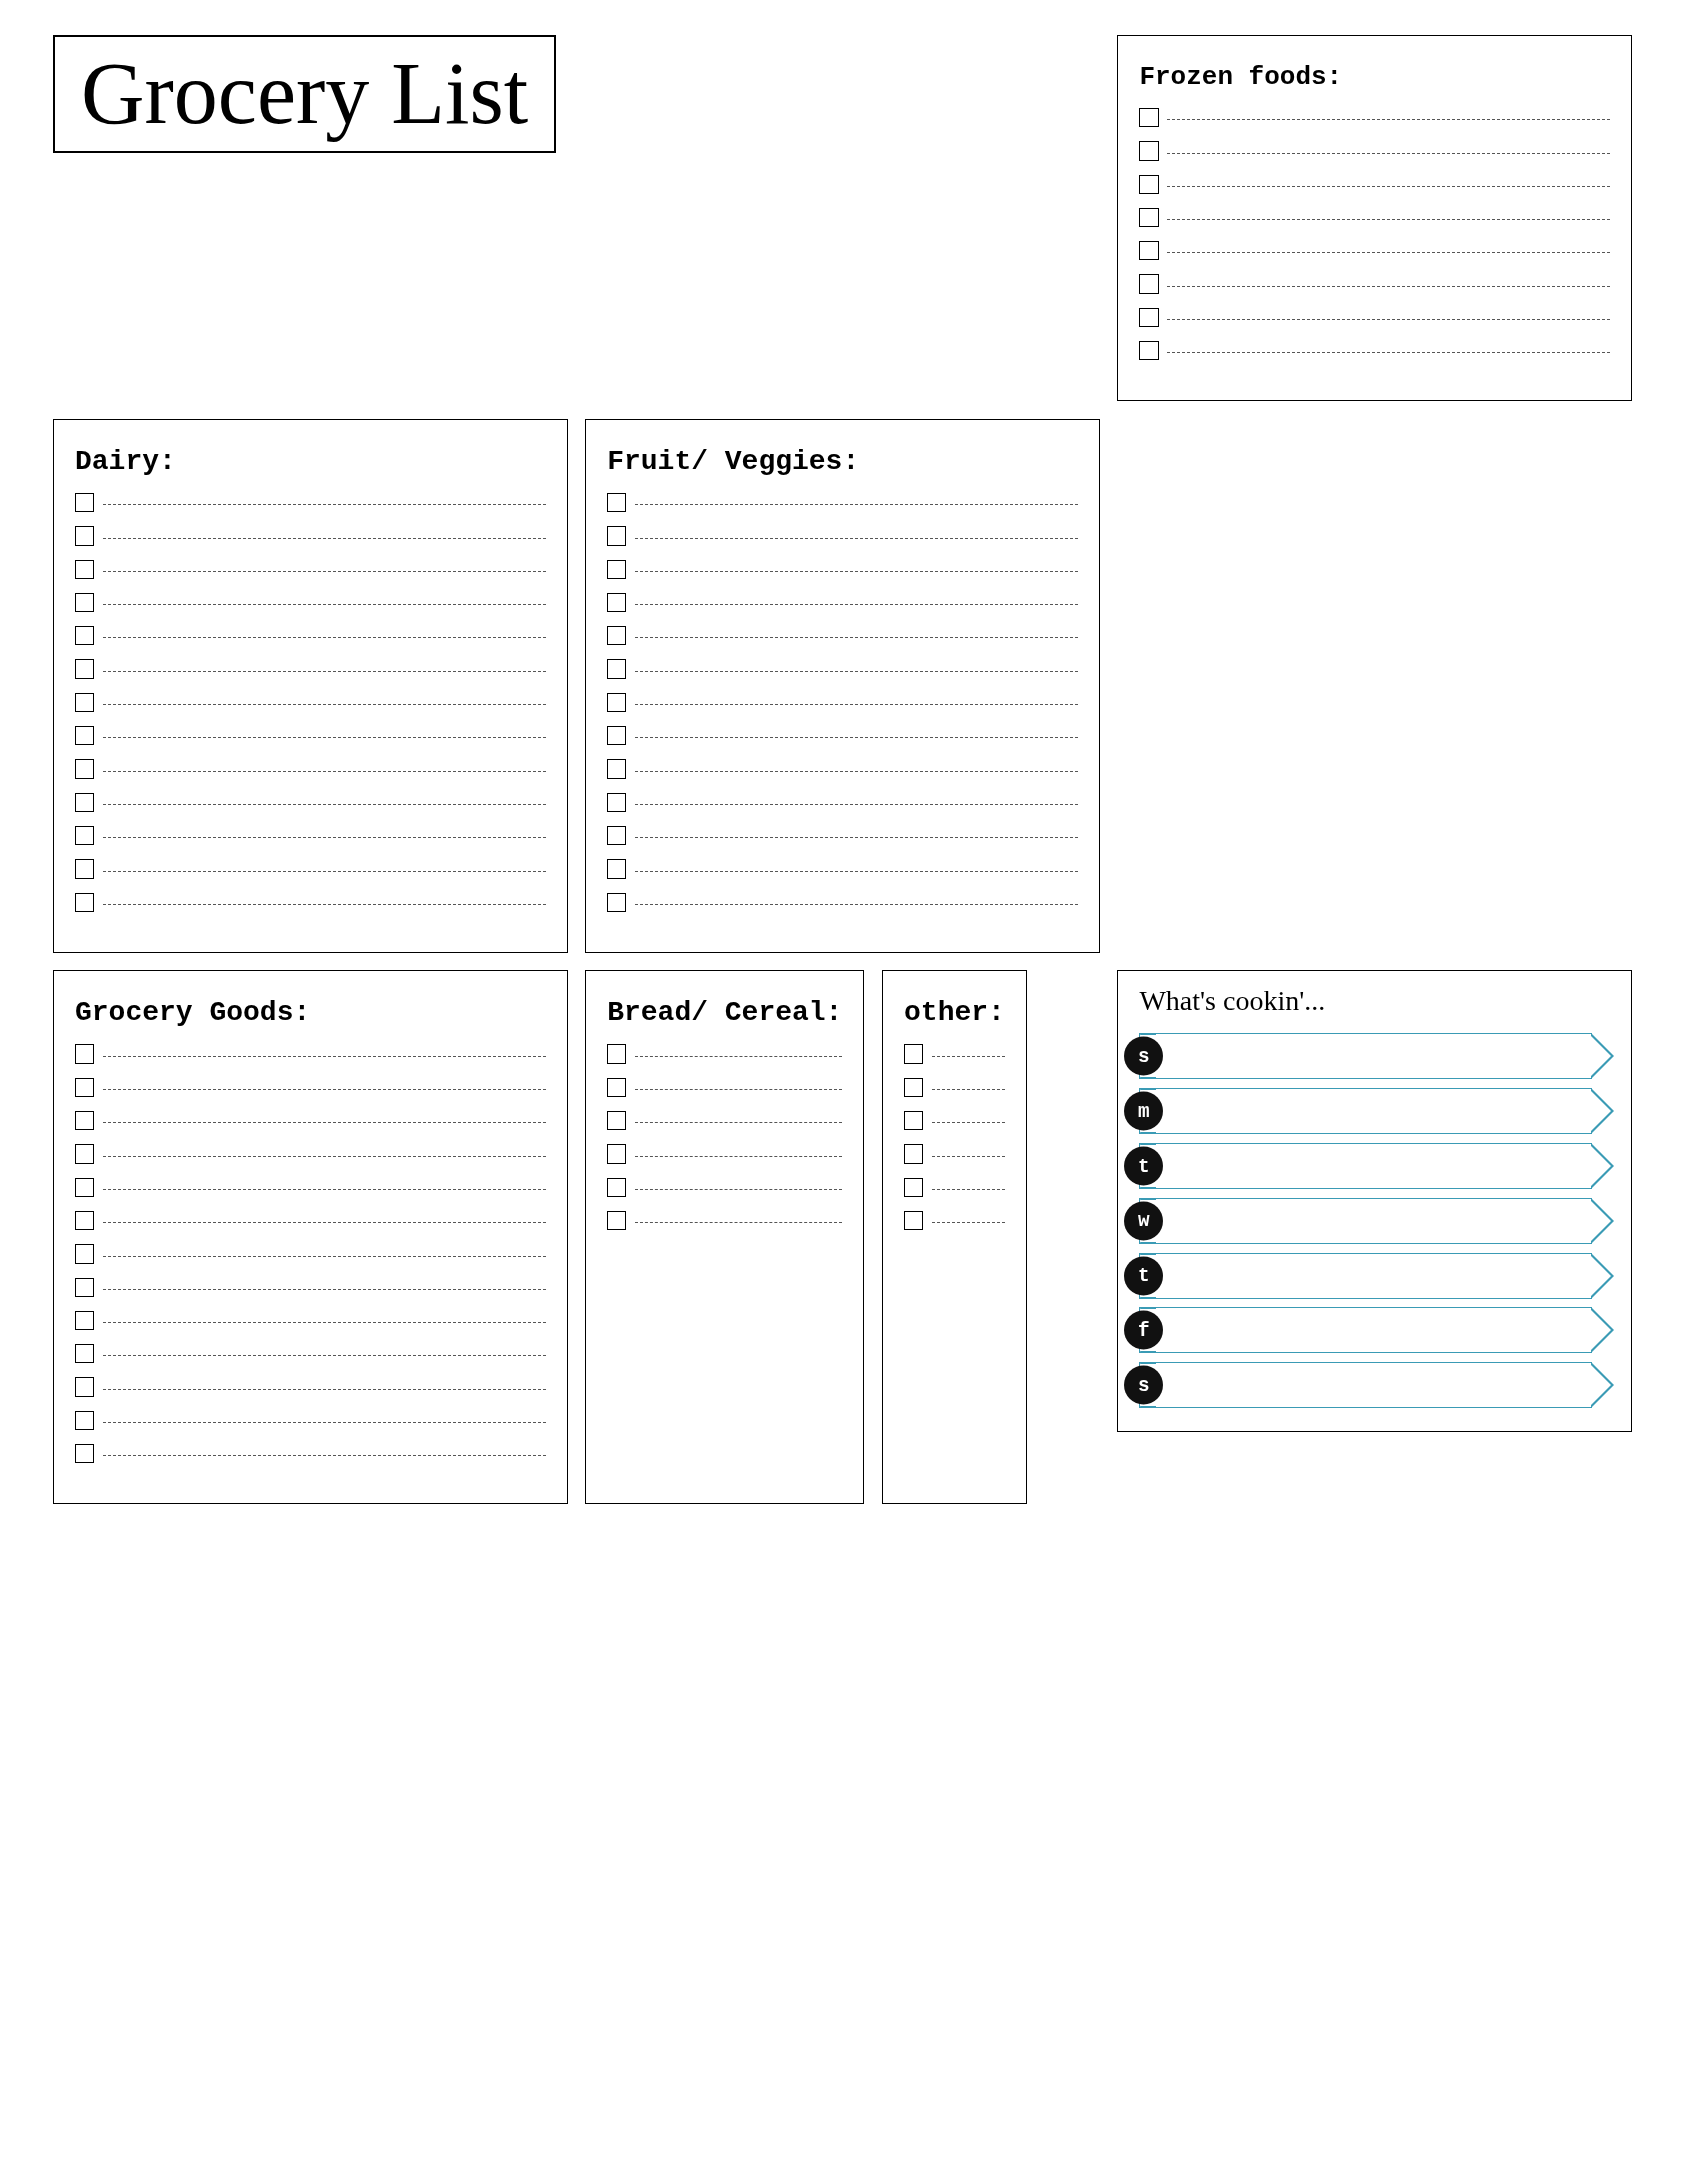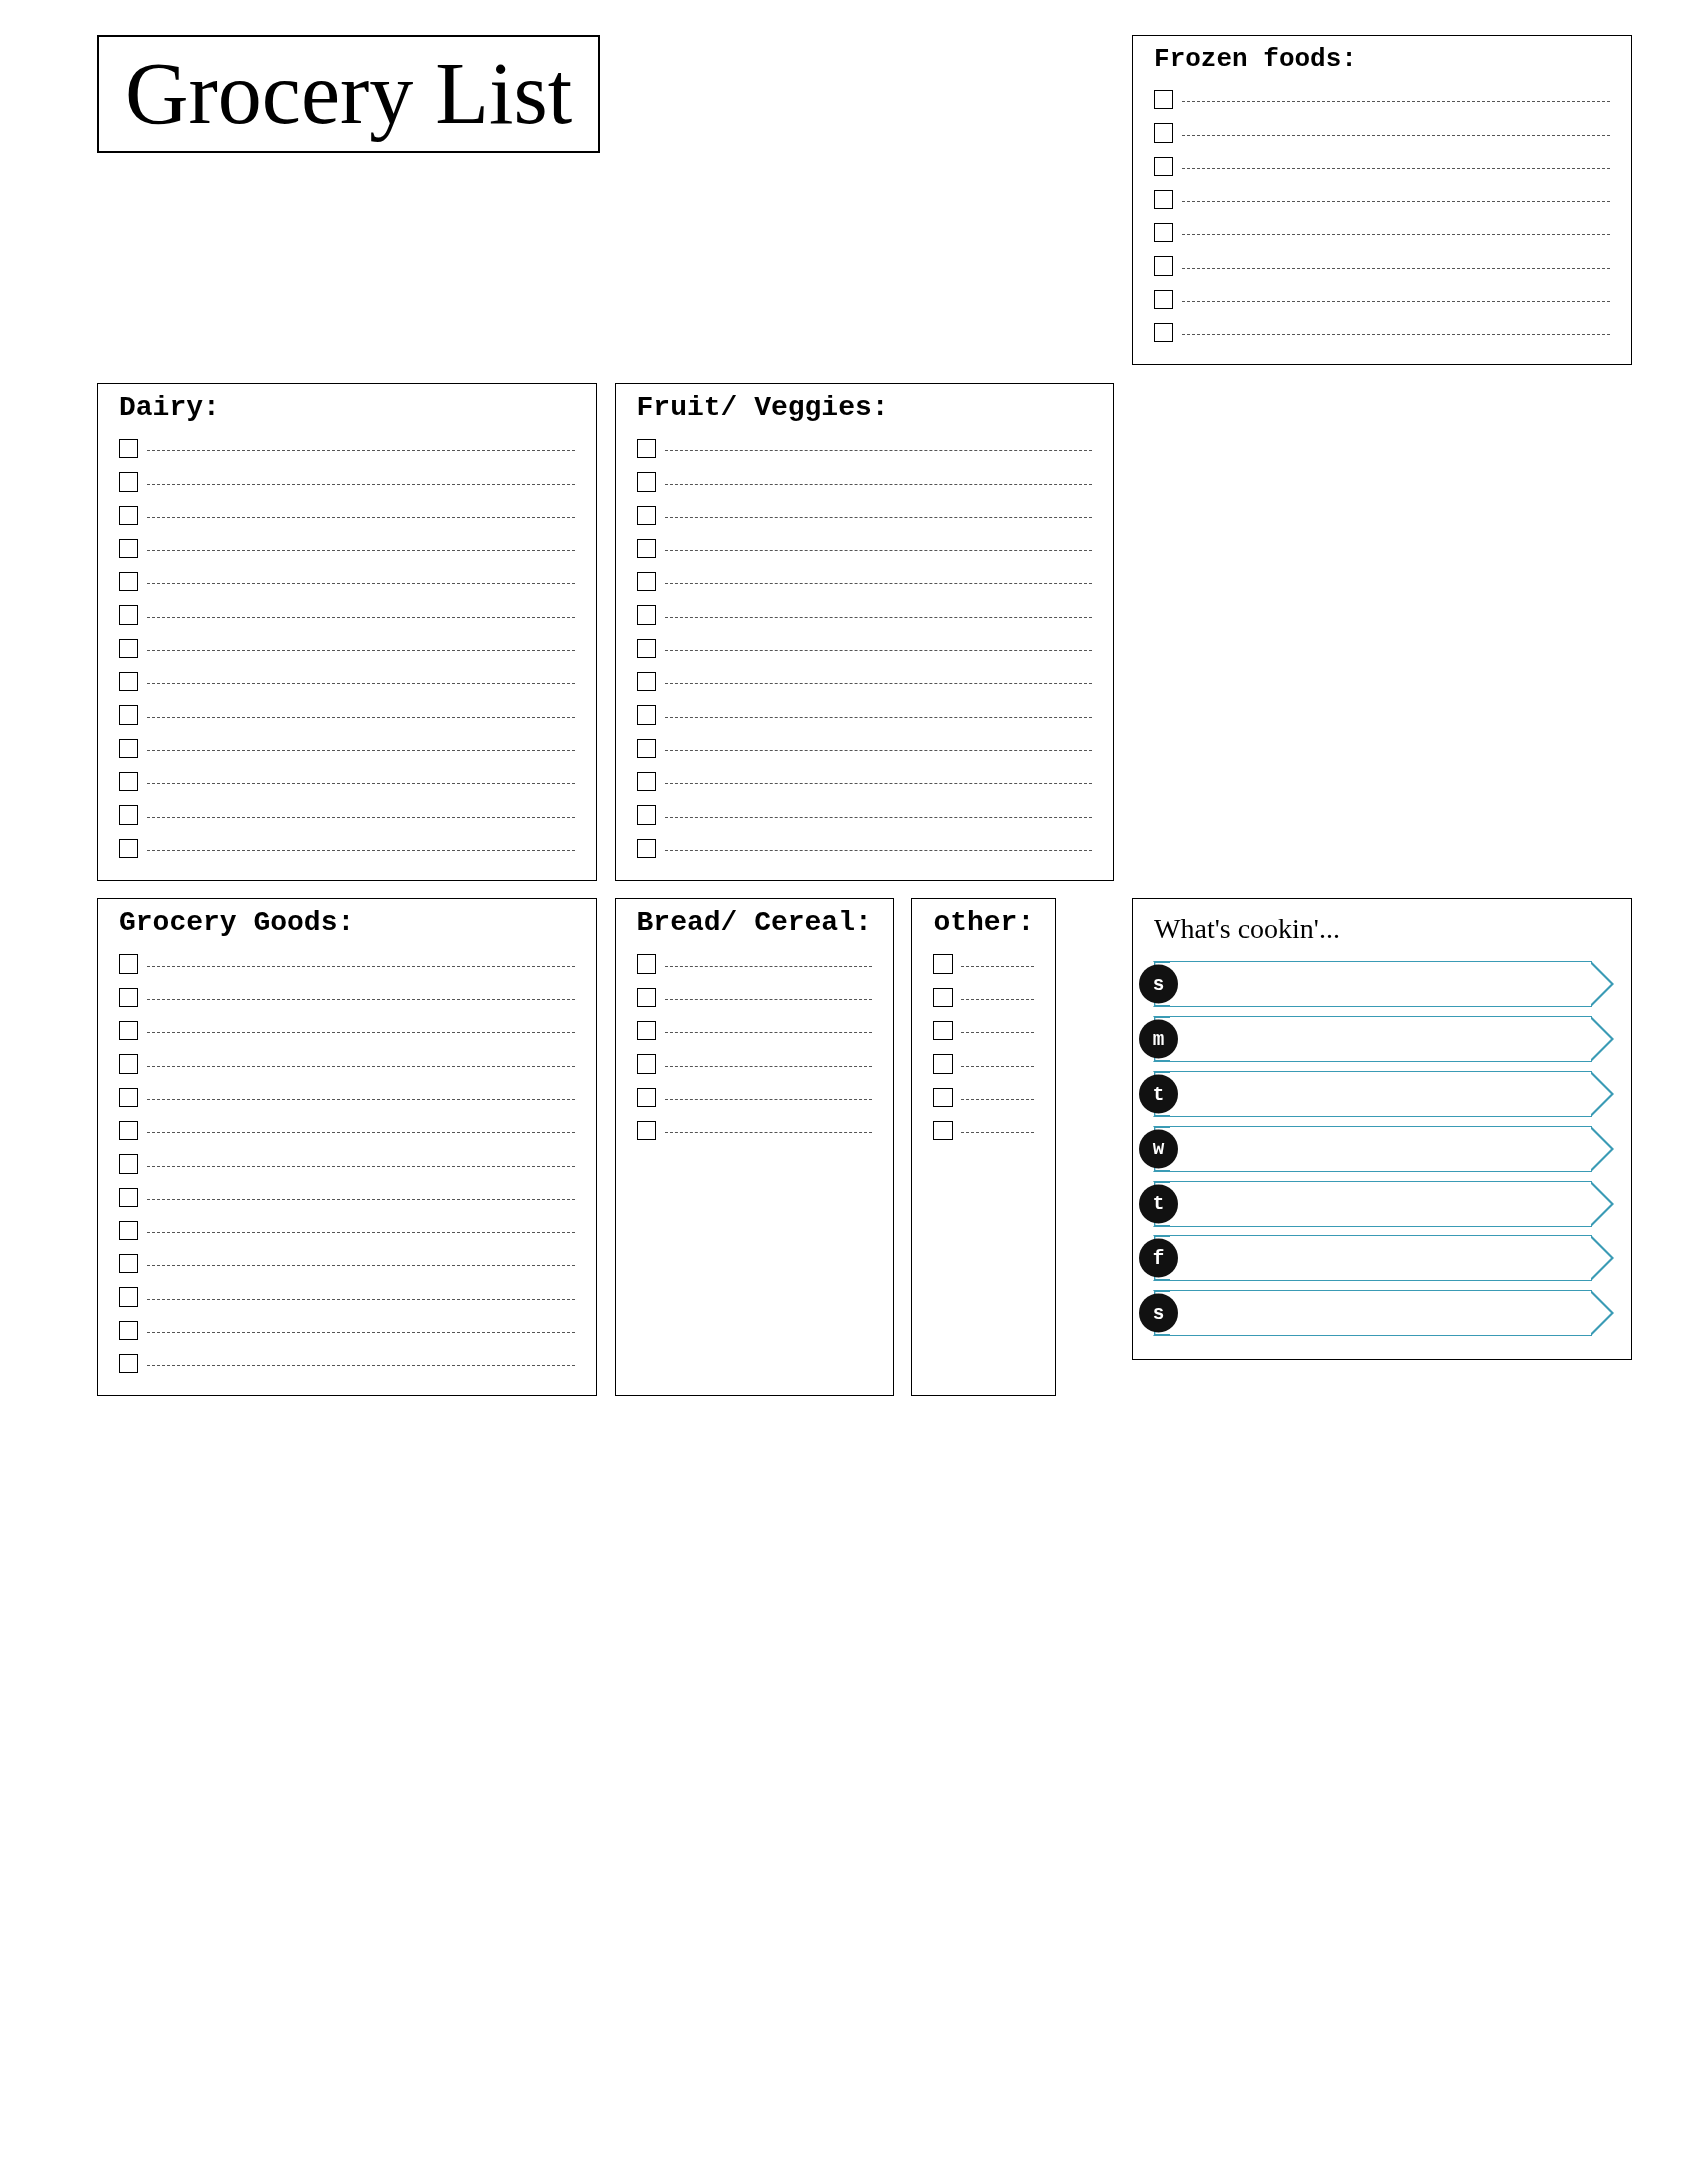--- a/index.html
+++ b/index.html
@@ -11,21 +11,20 @@
       min-height: 2181px;
       padding: 35px 53px;
     }
 
     .page-wrapper {
       display: grid;
       grid-template-columns: 1fr 1fr 1fr;
       grid-template-rows: auto auto auto;
       gap: 17.6px;
       max-width: 1580px;
-      margin-left: 44px;
     }
 
     
     .title-section {
       grid-column: 1 / 3;
       grid-row: 1 / 2;
     }
 
     .page-title {
       font-family: 'Comic Sans MS', 'Segoe Script', cursive;
@@ -33,21 +32,21 @@
       font-weight: normal;
       border: 2.6px solid #000;
       display: inline-block;
       padding: 8.8px 26px;
       line-height: 1.1;
     }
 
     
     .section-box {
       border: 1.8px solid #000;
-      padding: 8px 21px;
+      padding: 26px 21px;
     }
 
     .section-title {
       font-size: 28px;
       font-weight: bold;
       margin-bottom: 16px;
       font-family: 'Courier New', Courier, monospace;
     }
 
     .checklist-item {

